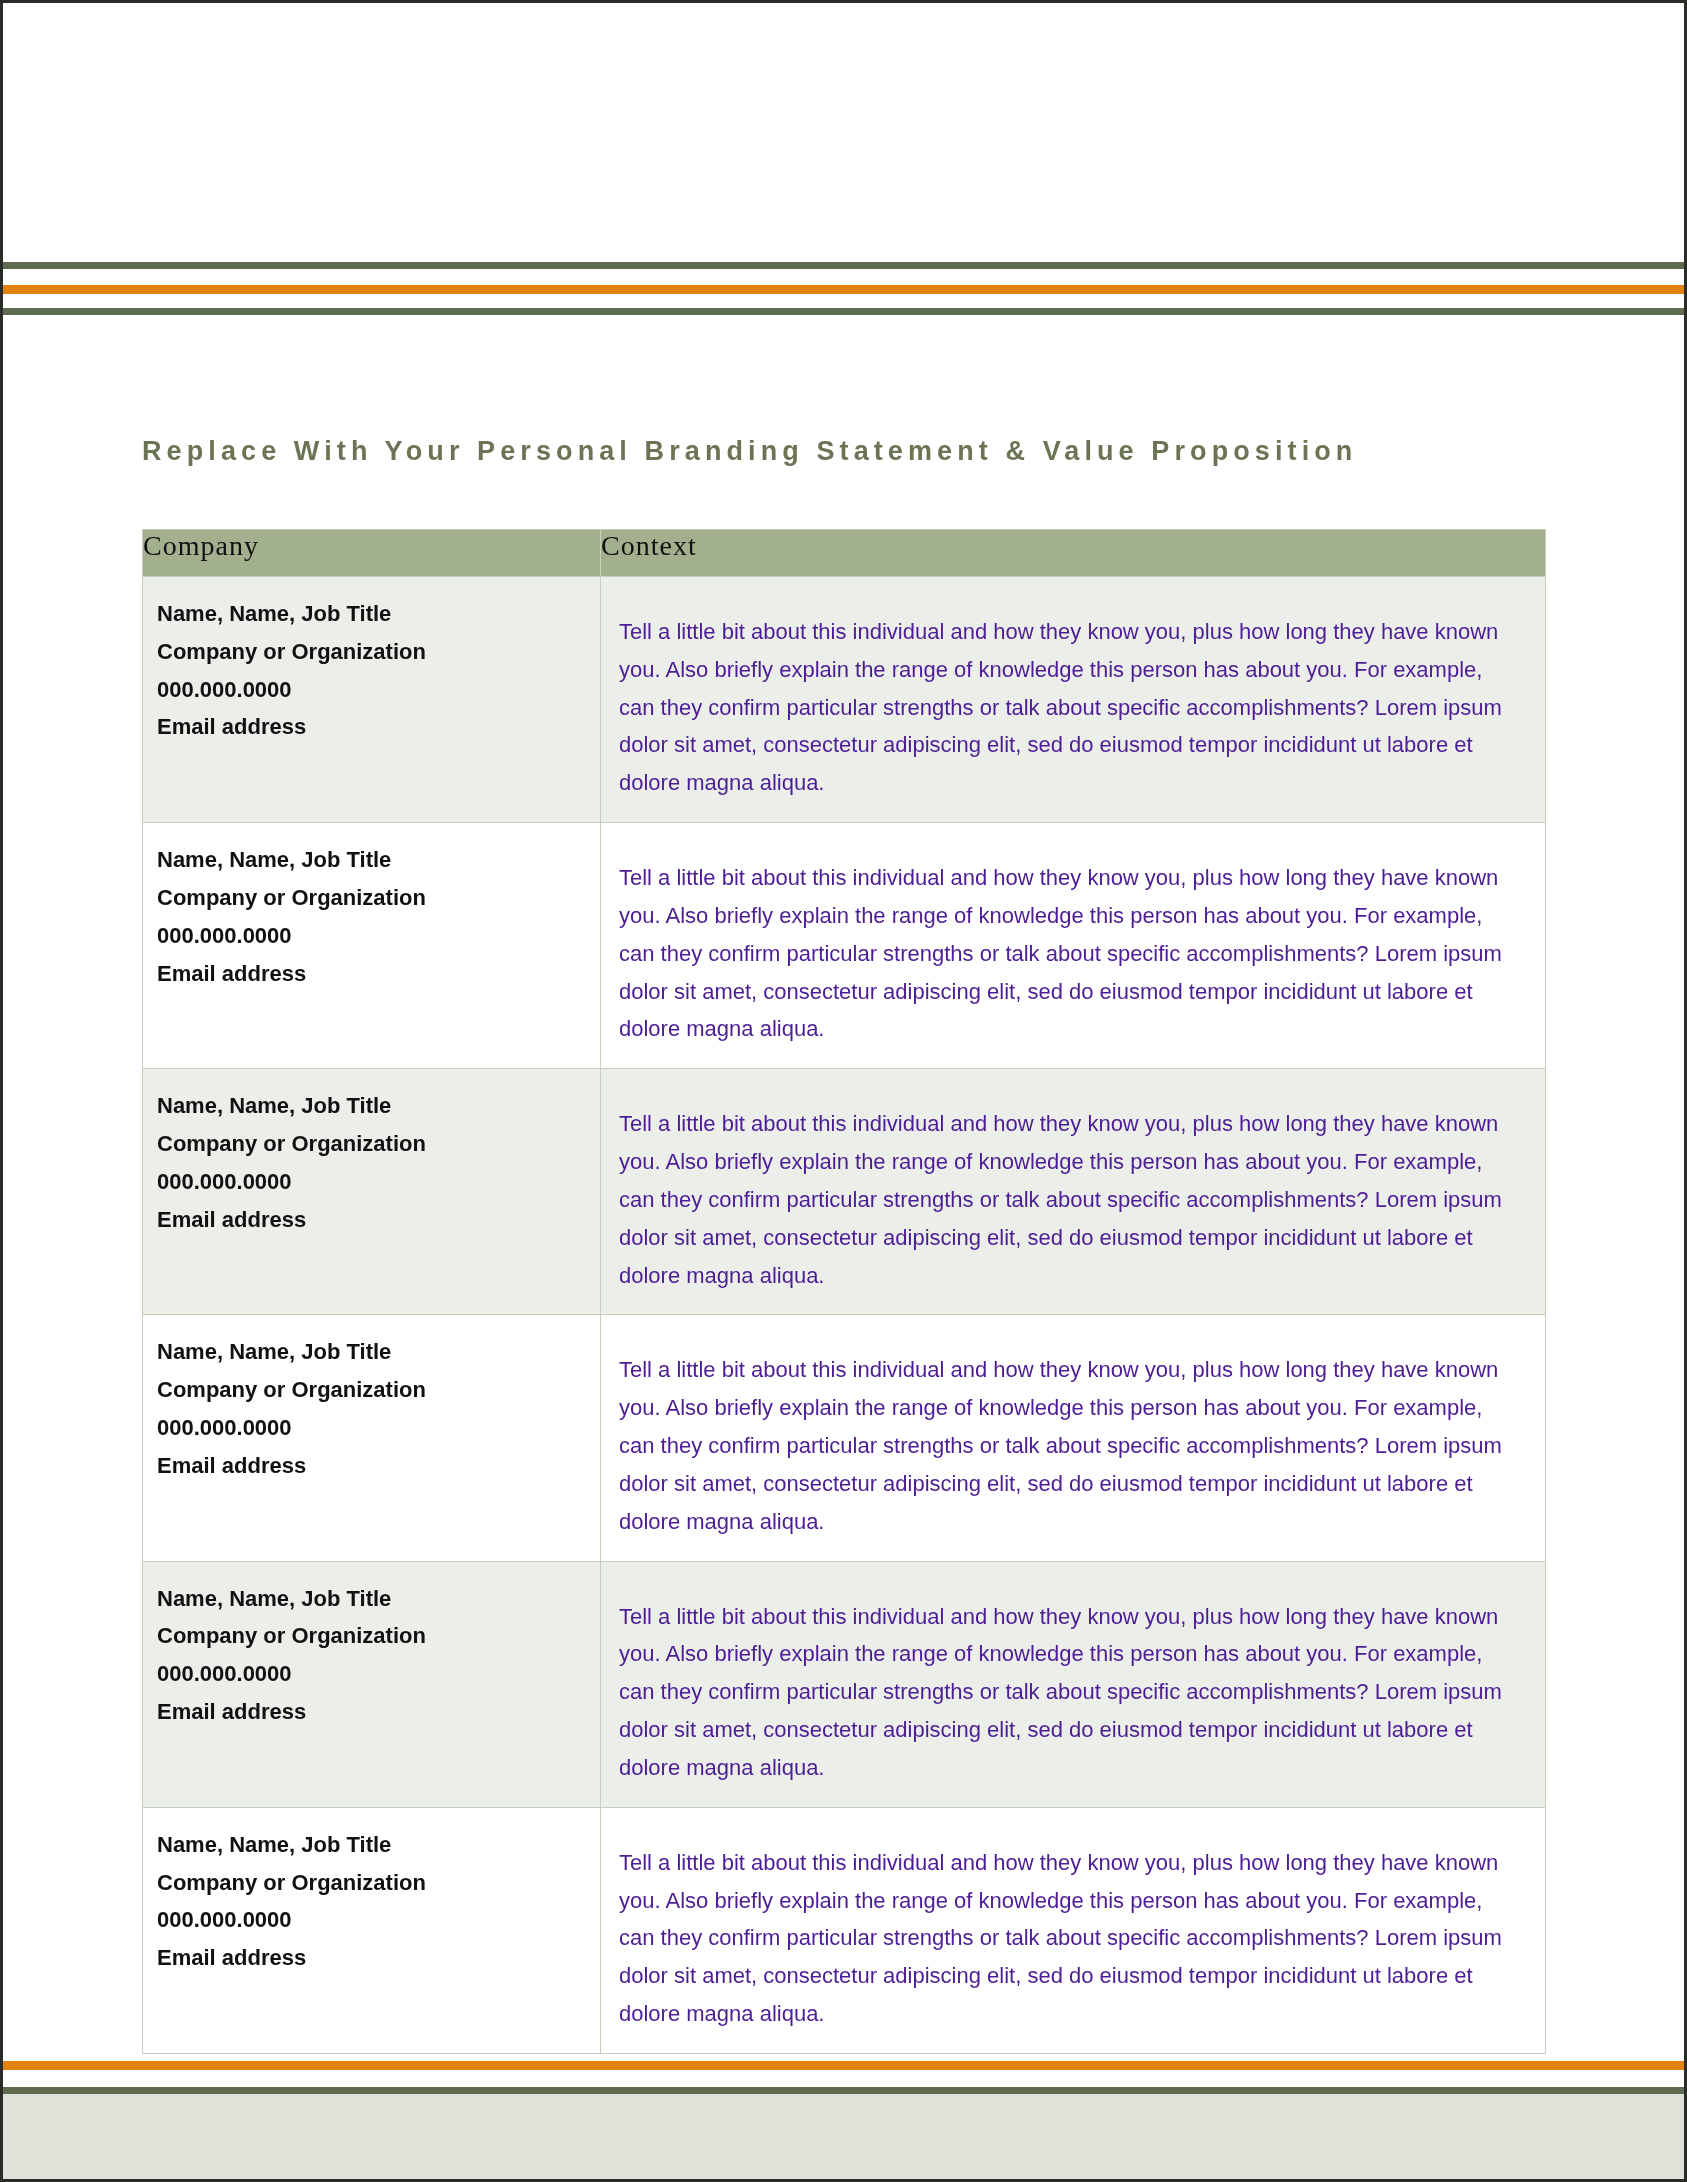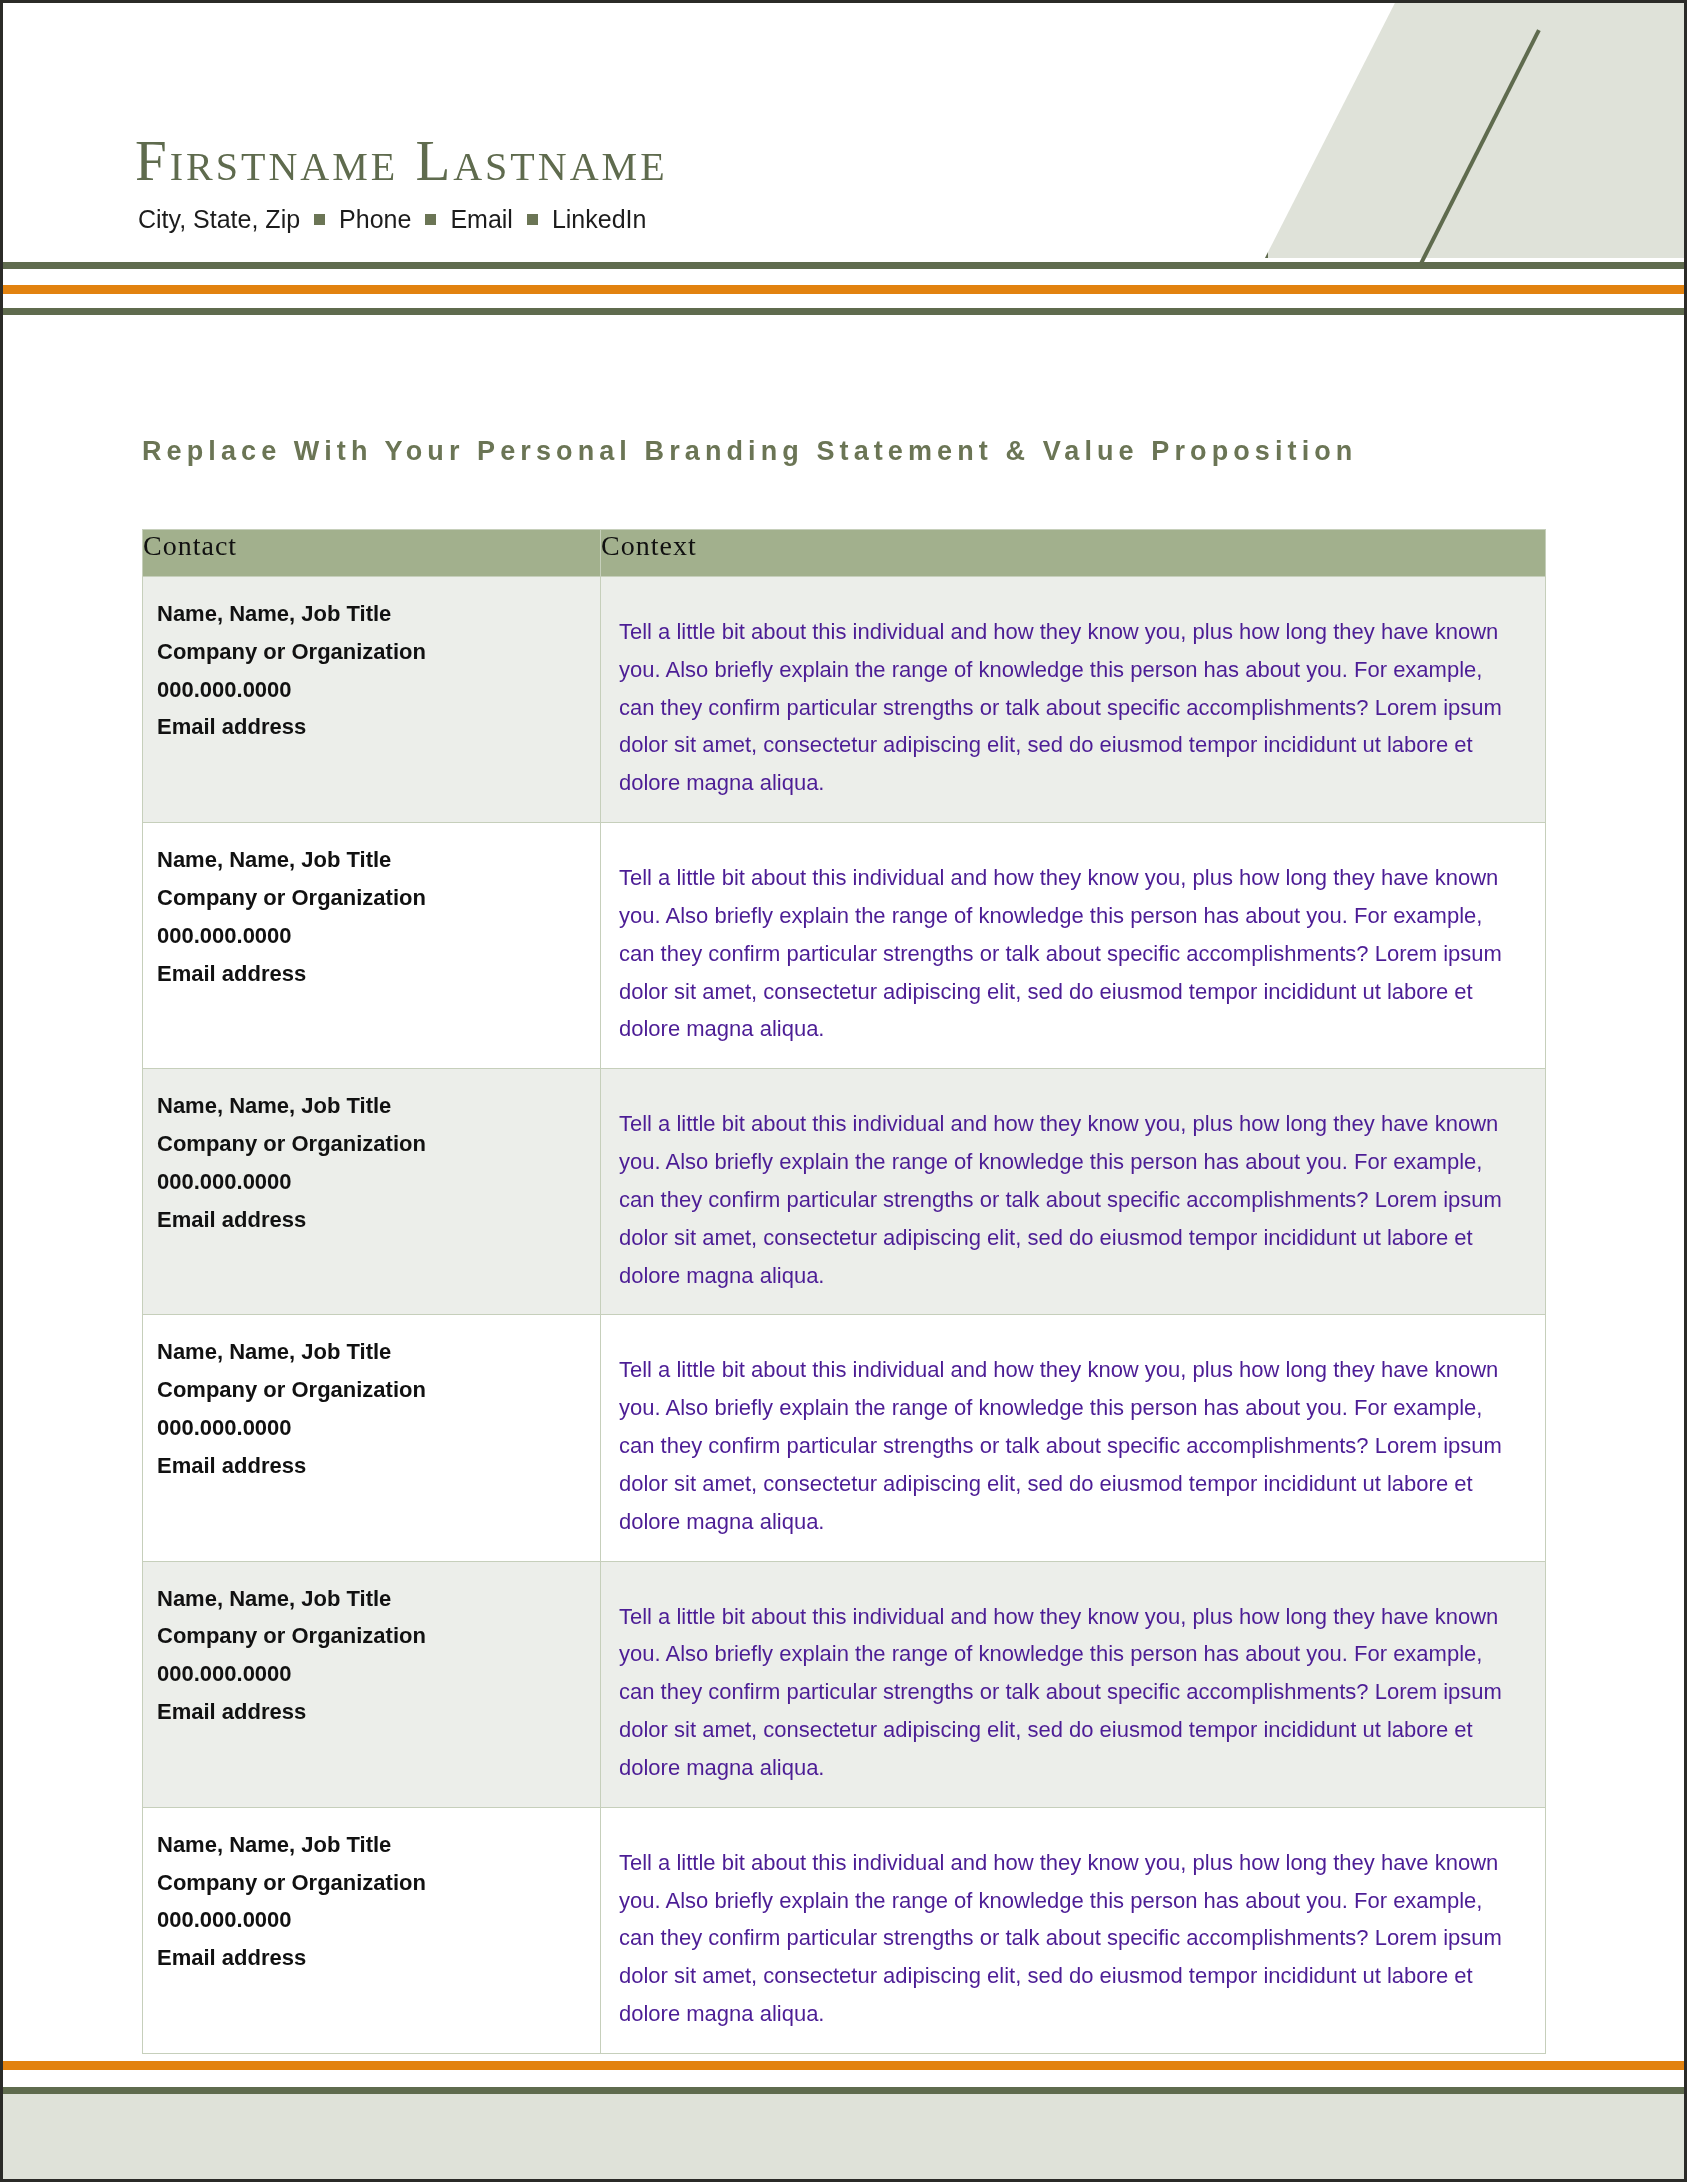--- a/index.html
+++ b/index.html
@@ -179,51 +179,35 @@
     color: #4c1d95;
     line-height: 1.72;
   }
   .contact-cell div { white-space: nowrap; }
 </style>
 </head>
 <body>
 
 <div id="page">
 
-  <div class="header-zone">
-    <div class="corner-shape"></div>
-    <div class="corner-edge"></div>
-
-    <h1 class="name-title">Firstname Lastname</h1>
-
-    <div class="contact-line">
-      <span class="contact-item">City, State, Zip</span>
-      <span class="sep-square"></span>
-      <span class="contact-item">Phone</span>
-      <span class="sep-square"></span>
-      <span class="contact-item">Email</span>
-      <span class="sep-square"></span>
-      <span class="contact-item">LinkedIn</span>
-    </div>
-  </div>
 
   <div class="rule rule-green hdr-green-1"></div>
   <div class="rule rule-orange hdr-orange"></div>
   <div class="rule rule-green hdr-green-2"></div>
 
   <p class="section-sub">Replace With Your Personal Branding Statement &amp; Value Proposition</p>
 
   <table class="ref-table">
     <colgroup>
       <col class="col-contact">
       <col class="col-context">
     </colgroup>
     <thead>
       <tr>
-        <th>Contact</th>
+        <th>Company</th>
         <th>Context</th>
       </tr>
     </thead>
     <tbody>
         <tr class="shaded">
           <td class="contact-cell">
             <div>Name, Name, Job Title</div>
             <div>Company or Organization</div>
             <div>000.000.0000</div>
             <div>Email address</div>

